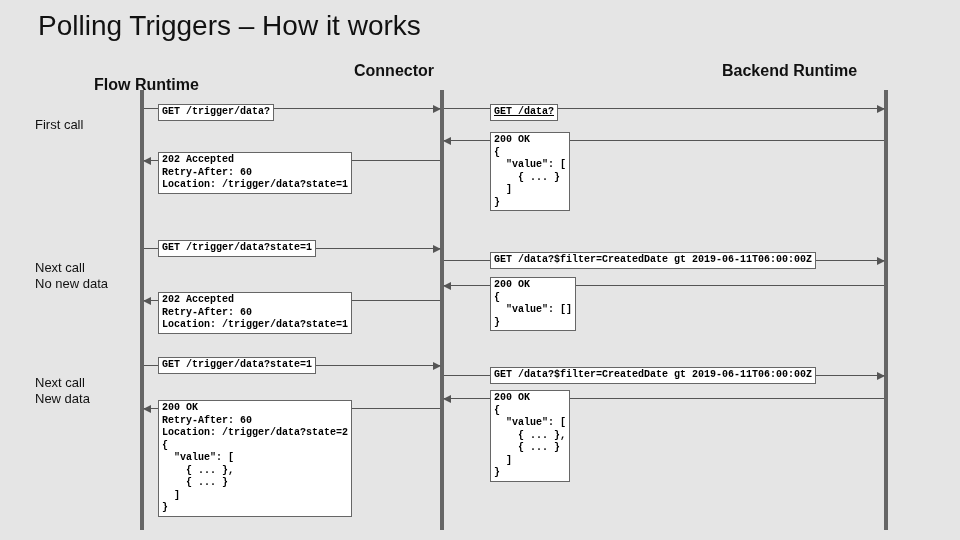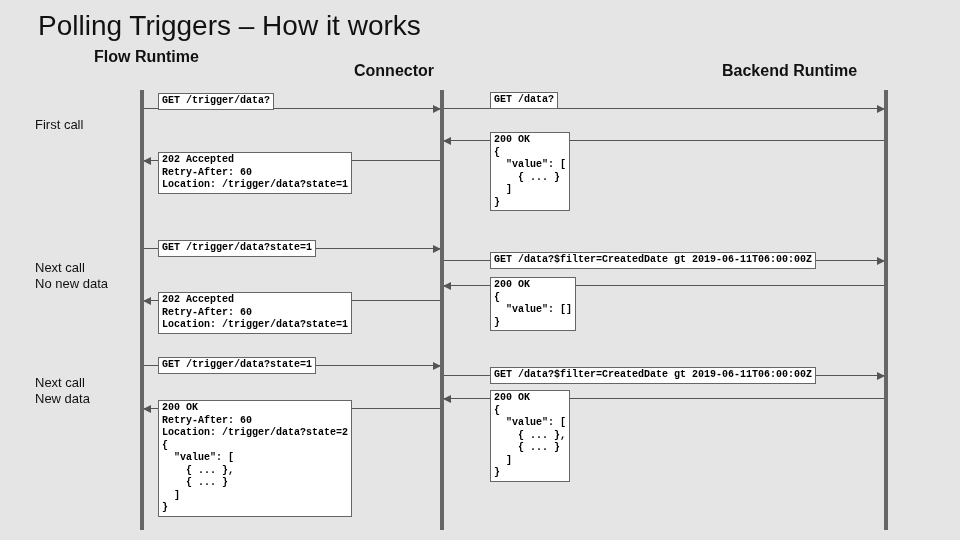--- a/index.html
+++ b/index.html
@@ -68,39 +68,39 @@
     top: -3.5px;
   }
   .arrow.right::after { right: -1px; border-left: 8px solid #555; }
   .arrow.left::after  { left: -1px;  border-right: 8px solid #555; }
 </style>
 </head>
 <body>
 
 <div class="title">Polling Triggers – How it works</div>
 
-<div class="lane-label" style="left:94px; top:48px;">Flow Runtime</div>
+<div class="lane-label" style="left:94px; top:76px;">Flow Runtime</div>
 <div class="lane-label" style="left:354px; top:62px;">Connector</div>
 <div class="lane-label" style="left:722px; top:62px;">Backend Runtime</div>
 
 <div class="lifeline" style="left:140px;"></div>
 <div class="lifeline" style="left:440px;"></div>
 <div class="lifeline" style="left:884px;"></div>
 
 <div class="row-label" style="left:35px; top:117px;text-align:center;">First call</div>
 <div class="row-label" style="left:35px; top:260px; white-space:pre;">Next call
 No new data</div>
 <div class="row-label" style="left:35px; top:375px; white-space:pre;">Next call
 New data</div>
 
 <div class="arrow right" style="left:144px; top:108px; width:296px;"></div>
-<div class="msg" style="left:158px; top:93px;">GET /trigger/data?</div>
+<div class="msg" style="left:158px; top:104px;">GET /trigger/data?</div>
 
 <div class="arrow right" style="left:444px; top:108px; width:440px;"></div>
-<div class="msg" style="left:490px; top:92px;">GET /data?</div>
+<div class="msg" style="left:490px; top:104px;text-decoration:underline;">GET /data?</div>
 
 <div class="arrow left" style="left:444px; top:140px; width:440px;"></div>
 <div class="msg" style="left:490px; top:132px;">200 OK
 {
   "value": [
     { ... }
   ]
 }</div>
 
 <div class="arrow left" style="left:144px; top:160px; width:296px;"></div>

